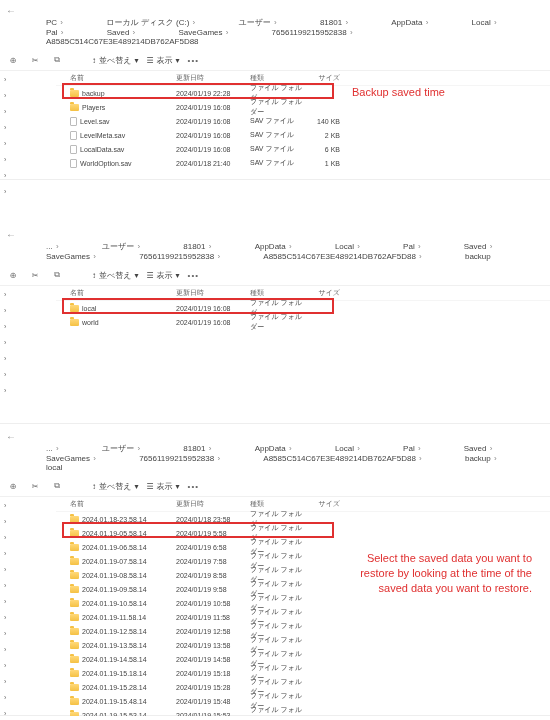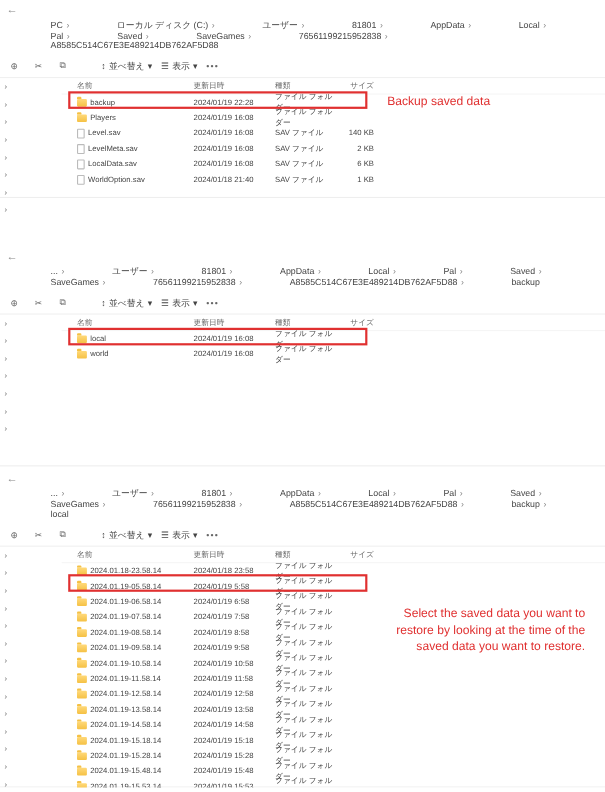--- a/index.html
+++ b/index.html
@@ -115,21 +115,21 @@
               <span class="file-icon"></span>
               <span>WorldOption.sav</span>
             </span>
             <span class="col-date">2024/01/18 21:40</span>
             <span class="col-type">SAV ファイル</span>
             <span class="col-size">1 KB</span>
           </div>
         </div>
     </div>
     <div class="highlight" style="left:62px; top:12px; width:272px; height:16px;"></div>
-    <div class="annotation" style="left:352px; top:14px;">Backup saved data</div>
+    <div class="annotation" style="left:352px; top:14px;">Backup saved time</div>
   </div>
 </div>
 
 <div class="section" style="height:200px; margin-top:44px;">
   <div class="breadcrumb">
     <span class="bc-back">←</span>
     <span id="bc2"><span class="bc-item">...</span><span class="bc-chevron"> › </span><span class="bc-item">ユーザー</span><span class="bc-chevron"> › </span><span class="bc-item">81801</span><span class="bc-chevron"> › </span><span class="bc-item">AppData</span><span class="bc-chevron"> › </span><span class="bc-item">Local</span><span class="bc-chevron"> › </span><span class="bc-item">Pal</span><span class="bc-chevron"> › </span><span class="bc-item">Saved</span><span class="bc-chevron"> › </span><span class="bc-item">SaveGames</span><span class="bc-chevron"> › </span><span class="bc-item">76561199215952838</span><span class="bc-chevron"> › </span><span class="bc-item">A8585C514C67E3E489214DB762AF5D88</span><span class="bc-chevron"> › </span><span class="bc-item">backup</span></span>
   </div>
   <div class="toolbar">
     <span class="tb-icon">⊕</span>

